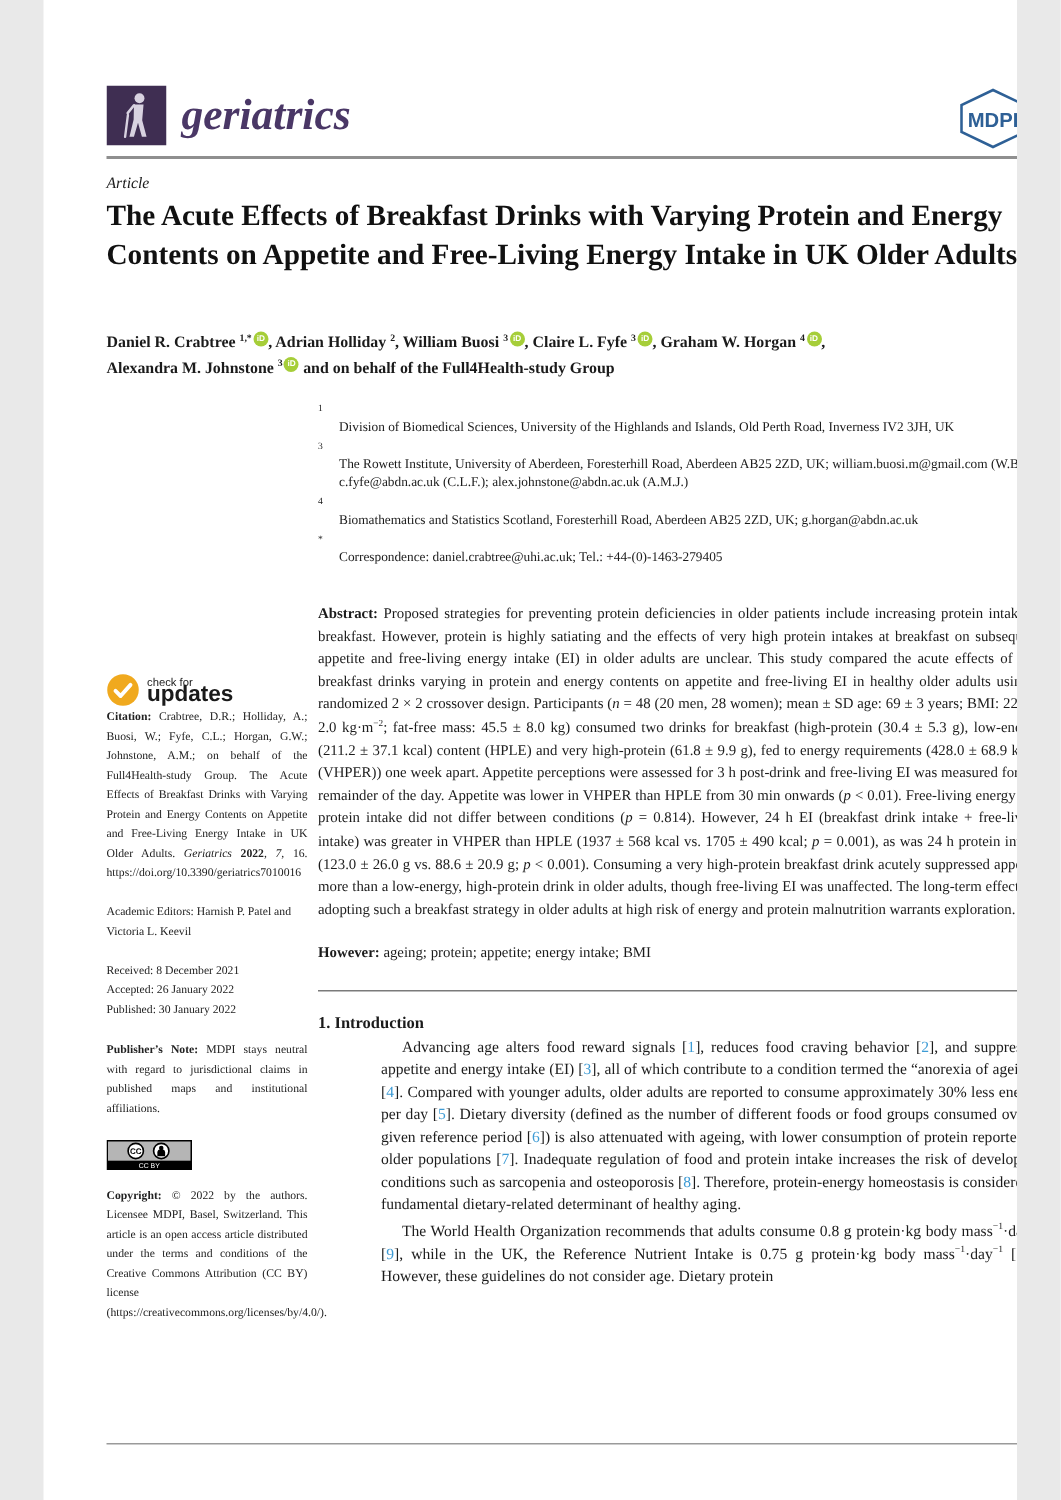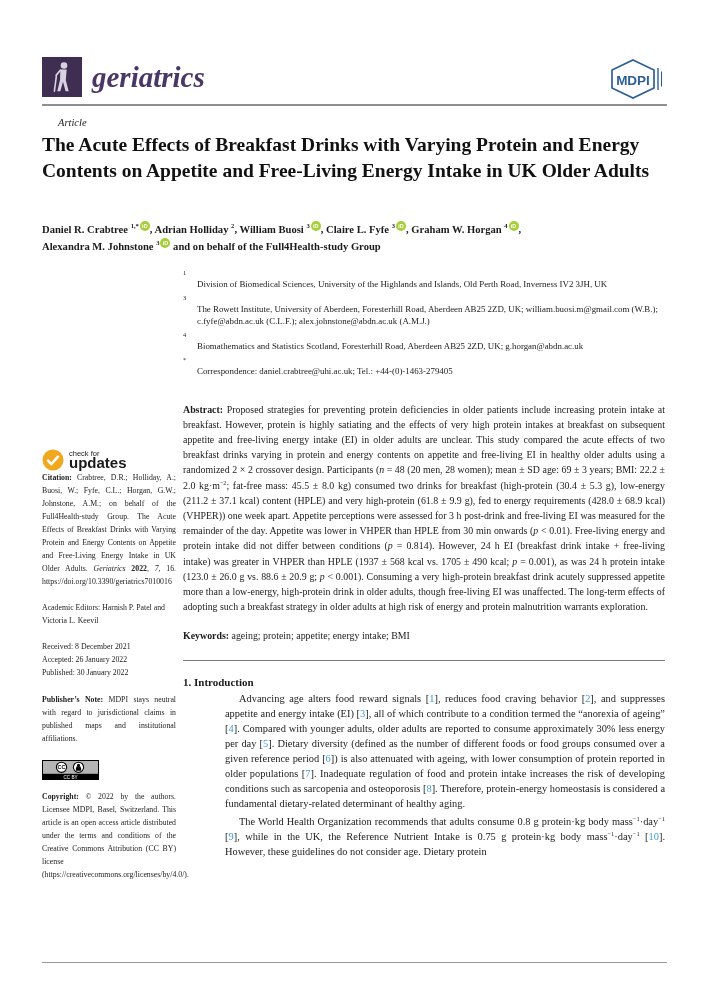--- a/index.html
+++ b/index.html
@@ -1,30 +1,30 @@
 <!DOCTYPE html>
 <html><head>
 <meta charset="utf-8">
 <style>
   * { margin:0; padding:0; box-sizing:border-box; }
   html,body { background:#e9e9e9; }
   .page {
-    position:relative; width:707px; height:1000px; margin:0 auto;
+    position:relative; width:649px; height:1000px; margin:0 auto;
     background:#ffffff; overflow:hidden;
     font-family:"Liberation Serif","DejaVu Serif",serif; color:#1b1b1b;
   }
   
   .logo-box { position:absolute; left:42px; top:57px; width:40px; height:40px; }
   .journal-name {
     position:absolute; left:92px; top:56px; height:42px; line-height:42px;
     font-size:29px; font-style:italic; font-weight:bold; color:#4a3766;
   }
   .mdpi-logo { position:absolute; left:605px; top:58px; width:62px; height:42px; }
   .header-rule { position:absolute; left:42px; top:104px; width:625px; height:2px; background:#8f8f8f; }
-  .article-type { position:absolute; left:58px; top:117px; font-size:10.5px; font-style:italic; }
+  .article-type { position:absolute; left:42px; top:117px; font-size:10.5px; font-style:italic; }
   .title {
     position:absolute; left:42px; top:132px; width:630px;
     font-size:19.5px; font-weight:bold; line-height:25.5px; color:#111;
   }
   .authors {
     position:absolute; left:42px; top:221px; width:630px;
     font-size:10.6px; font-weight:bold; line-height:16.5px;
   }
   .orcid-icon {
     display:inline-block; width:10px; height:10px; border-radius:50%;
@@ -143,21 +143,21 @@
         <span class="affil-num">4</span>
         <span class="affil-text">Biomathematics and Statistics Scotland, Foresterhill Road, Aberdeen AB25 2ZD, UK; g.horgan@abdn.ac.uk</span>
       </div>
       <div class="affil-row">
         <span class="affil-num">*</span>
         <span class="affil-text">Correspondence: daniel.crabtree@uhi.ac.uk; Tel.: +44-(0)-1463-279405</span>
       </div>
     </div>
 
     <p class="abstract"><span class="seg-b">Abstract: </span><span>Proposed strategies for preventing protein deficiencies in older patients include increasing protein intake at breakfast. However, protein is highly satiating and the effects of very high protein intakes at breakfast on subsequent appetite and free-living energy intake (EI) in older adults are unclear. This study compared the acute effects of two breakfast drinks varying in protein and energy contents on appetite and free-living EI in healthy older adults using a randomized 2 × 2 crossover design. Participants (</span><span class="seg-it">n</span><span> = 48 (20 men, 28 women); mean ± SD age: 69 ± 3 years; BMI: 22.2 ± 2.0 kg·m</span><span class="seg-sup">−2</span><span>; fat-free mass: 45.5 ± 8.0 kg) consumed two drinks for breakfast (high-protein (30.4 ± 5.3 g), low-energy (211.2 ± 37.1 kcal) content (HPLE) and very high-protein (61.8 ± 9.9 g), fed to energy requirements (428.0 ± 68.9 kcal) (VHPER)) one week apart. Appetite perceptions were assessed for 3 h post-drink and free-living EI was measured for the remainder of the day. Appetite was lower in VHPER than HPLE from 30 min onwards (</span><span class="seg-it">p</span><span> &lt; 0.01). Free-living energy and protein intake did not differ between conditions (</span><span class="seg-it">p</span><span> = 0.814). However, 24 h EI (breakfast drink intake + free-living intake) was greater in VHPER than HPLE (1937 ± 568 kcal vs. 1705 ± 490 kcal; </span><span class="seg-it">p</span><span> = 0.001), as was 24 h protein intake (123.0 ± 26.0 g vs. 88.6 ± 20.9 g; </span><span class="seg-it">p</span><span> &lt; 0.001). Consuming a very high-protein breakfast drink acutely suppressed appetite more than a low-energy, high-protein drink in older adults, though free-living EI was unaffected. The long-term effects of adopting such a breakfast strategy in older adults at high risk of energy and protein malnutrition warrants exploration.</span></p>
-    <p class="keywords"><span class="seg-b">Keywords: </span><span>ageing; protein; appetite; energy intake; BMI</span></p>
+    <p class="keywords"><span class="seg-b">However: </span><span>ageing; protein; appetite; energy intake; BMI</span></p>
 
     <hr class="body-rule">
 
     <h2 class="section-heading">1. Introduction</h2>
     <p class="body-para"><span>Advancing age alters food reward signals [</span><span class="seg-ref">1</span><span>], reduces food craving behavior [</span><span class="seg-ref">2</span><span>], and suppresses appetite and energy intake (EI) [</span><span class="seg-ref">3</span><span>], all of which contribute to a condition termed the “anorexia of ageing” [</span><span class="seg-ref">4</span><span>]. Compared with younger adults, older adults are reported to consume approximately 30% less energy per day [</span><span class="seg-ref">5</span><span>]. Dietary diversity (defined as the number of different foods or food groups consumed over a given reference period [</span><span class="seg-ref">6</span><span>]) is also attenuated with ageing, with lower consumption of protein reported in older populations [</span><span class="seg-ref">7</span><span>]. Inadequate regulation of food and protein intake increases the risk of developing conditions such as sarcopenia and osteoporosis [</span><span class="seg-ref">8</span><span>]. Therefore, protein-energy homeostasis is considered a fundamental dietary-related determinant of healthy aging.</span></p>
     <p class="body-para"><span>The World Health Organization recommends that adults consume 0.8 g protein·kg body mass</span><span class="seg-sup">−1</span><span>·day</span><span class="seg-sup">−1</span><span> [</span><span class="seg-ref">9</span><span>], while in the UK, the Reference Nutrient Intake is 0.75 g protein·kg body mass</span><span class="seg-sup">−1</span><span>·day</span><span class="seg-sup">−1</span><span> [</span><span class="seg-ref">10</span><span>]. However, these guidelines do not consider age. Dietary protein</span></p>
   </main>
 
   <div class="footer-rule"></div>
 

